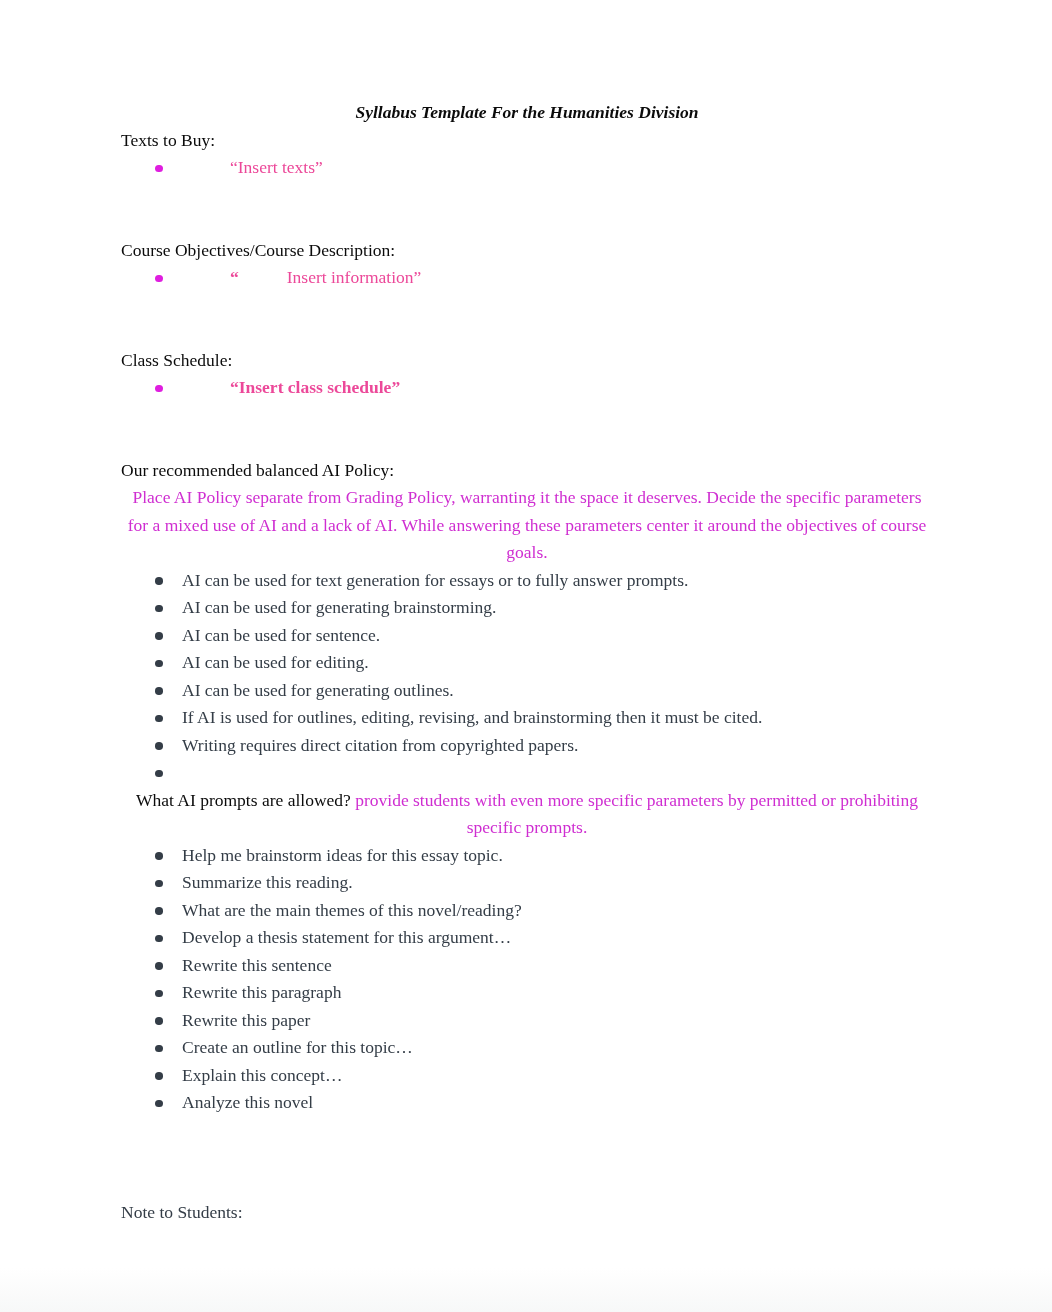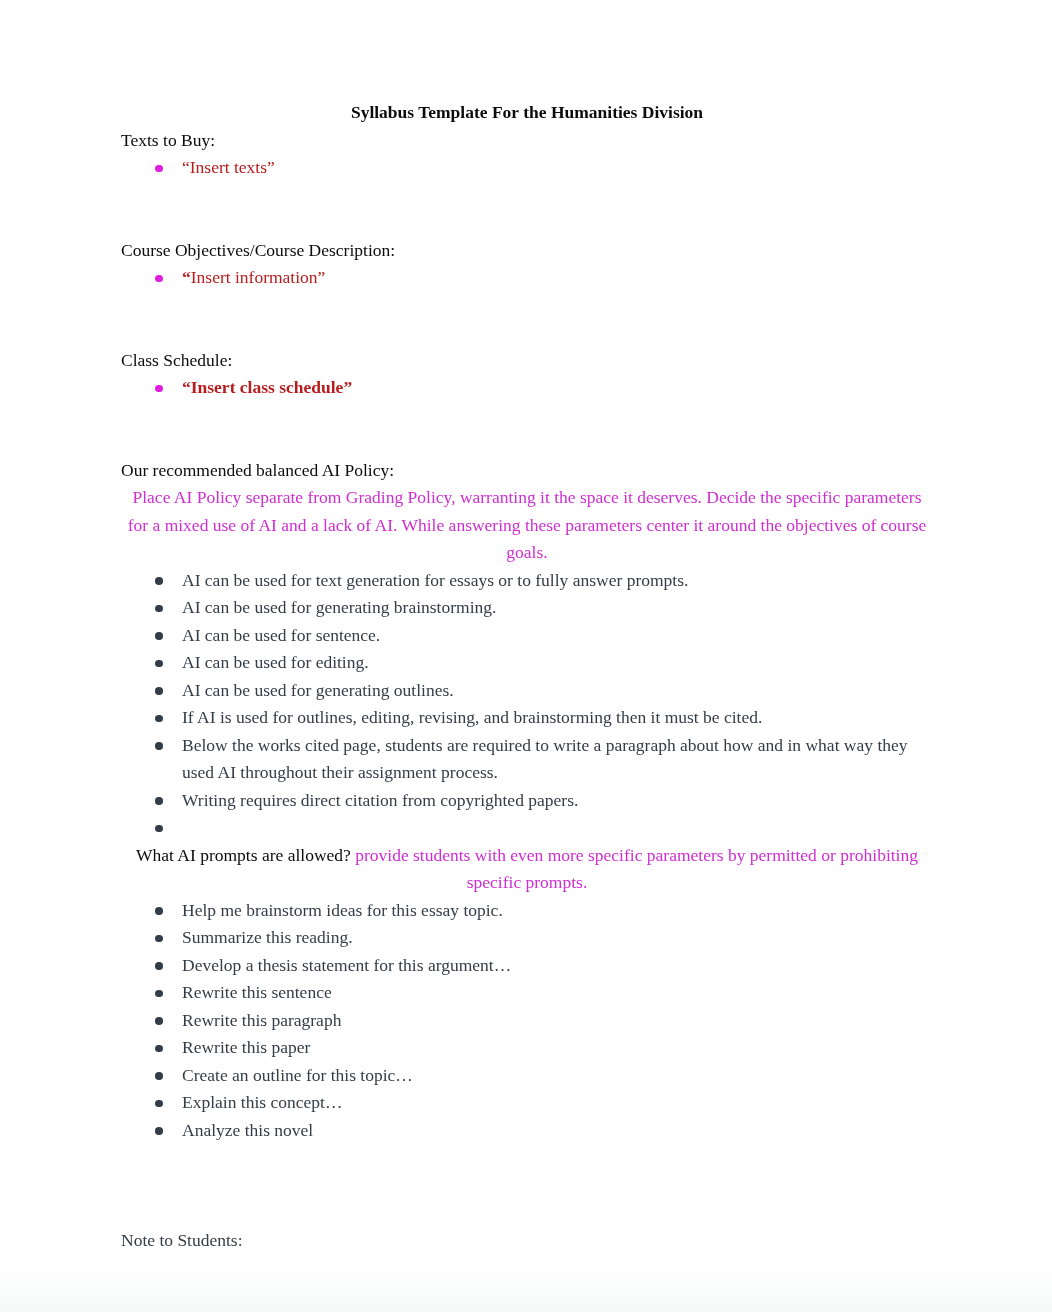--- a/index.html
+++ b/index.html
@@ -18,20 +18,21 @@
     line-height: 27.5px;
     color: #000000;
   }
   .content {
     padding: 99px 119px 0 121px;
   }
   .doc-title {
     text-align: center;
     font-weight: bold;
     color: #0b0b0b;
+    font-style: italic;
   }
   .heading {
     font-weight: normal;
     color: #0b0b0b;
   }
   .magenta { color: #cf2ed1; }
   .body-ink { color: #343d47; }
   .bold { font-weight: bold; }
 
   ul.blist {
@@ -46,21 +47,21 @@
   .dot {
     position: absolute;
     left: 34px;
     top: 10.5px;
     width: 7.5px;
     height: 7.5px;
     border-radius: 50%;
     background: currentColor;
   }
   ul.blist li.mg { color: #df1edf; }
-  ul.blist li.mg .li-text { color: #b91c1c; }
+  ul.blist li.mg .li-text { color: #ec4899; margin-left: 48px; }
   ul.blist li.dk { color: #343d47; font-family: Liberation Serif, serif; }
 
   .sp1 { height: 27.5px; }
   .sp2 { height: 55px; }
 
   .para { margin: 0; text-align: center; }
 
   .page-bottom-edge {
     position: absolute;
     left: 0;
@@ -130,42 +131,42 @@
       <li class="dk">
         <span class="dot"></span>
         <span class="li-text">AI can be used for generating outlines.</span>
       </li>
       <li class="dk">
         <span class="dot"></span>
         <span class="li-text">If AI is used for outlines, editing, revising, and brainstorming then it must be cited.</span>
       </li>
       <li class="dk">
         <span class="dot"></span>
-        <span class="li-text">Below the works cited page, students are required to write a paragraph about how and in what way they used AI throughout their assignment process.</span>
-      </li>
-      <li class="dk">
-        <span class="dot"></span>
         <span class="li-text">Writing requires direct citation from copyrighted papers.</span>
       </li>
       <li class="dk">
         <span class="dot"></span>
       </li>
     </ul>
 
     <div class="sp1"></div>
 
     <p class="para"><span class="heading">What AI prompts are allowed?</span><span class="magenta"> provide students with even more specific parameters by permitted or prohibiting specific prompts.</span></p>
     <ul class="blist">
       <li class="dk">
         <span class="dot"></span>
         <span class="li-text">Help me brainstorm ideas for this essay topic.</span>
       </li>
       <li class="dk">
         <span class="dot"></span>
         <span class="li-text">Summarize this reading.</span>
+      </li>
+      <li class="dk">
+        <span class="dot"></span>
+        <span class="li-text">What are the main themes of this novel/reading?</span>
       </li>
       <li class="dk">
         <span class="dot"></span>
         <span class="li-text">Develop a thesis statement for this argument…</span>
       </li>
       <li class="dk">
         <span class="dot"></span>
         <span class="li-text">Rewrite this sentence</span>
       </li>
       <li class="dk">

